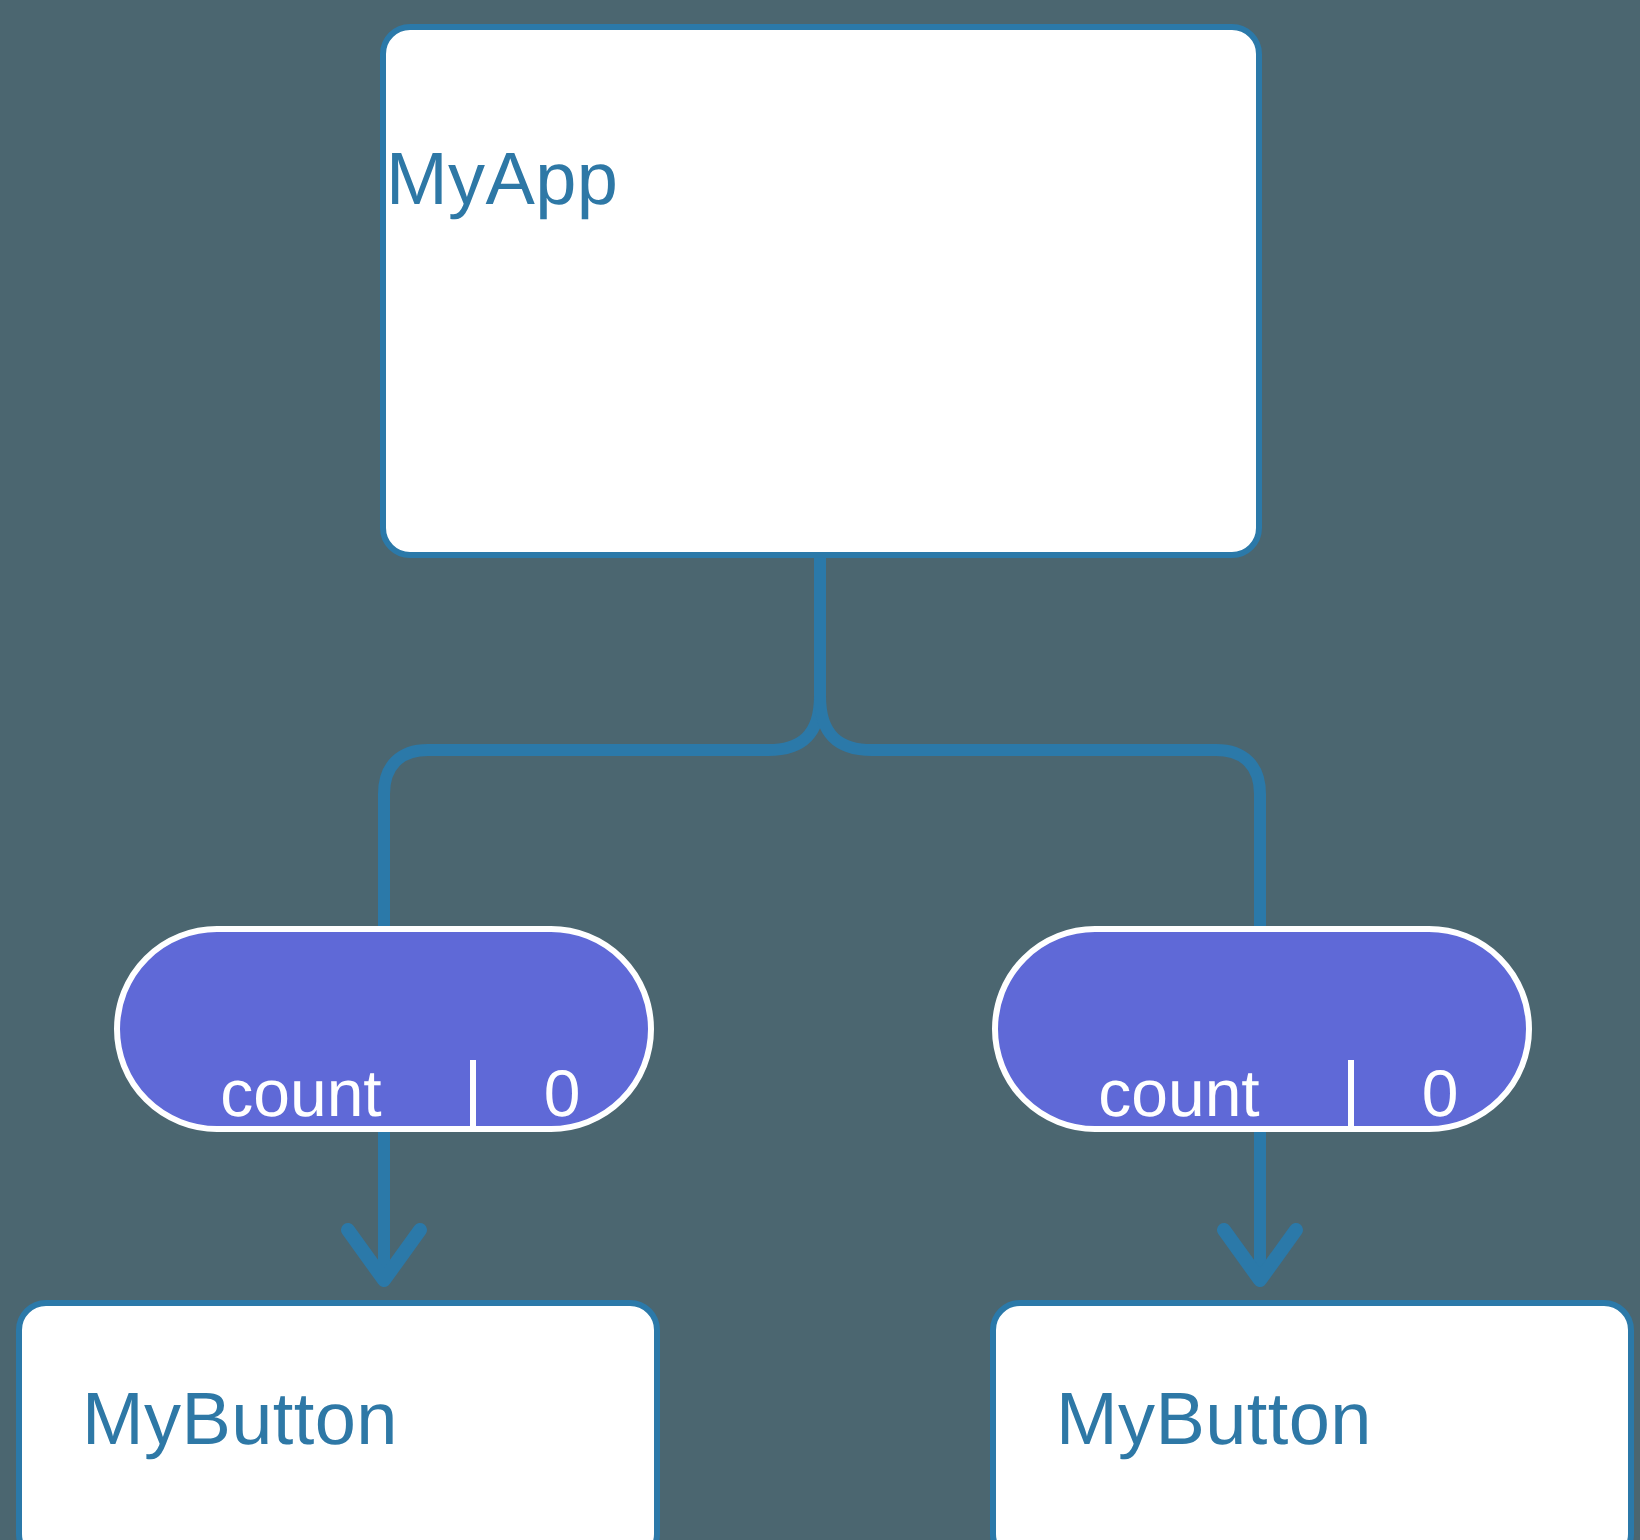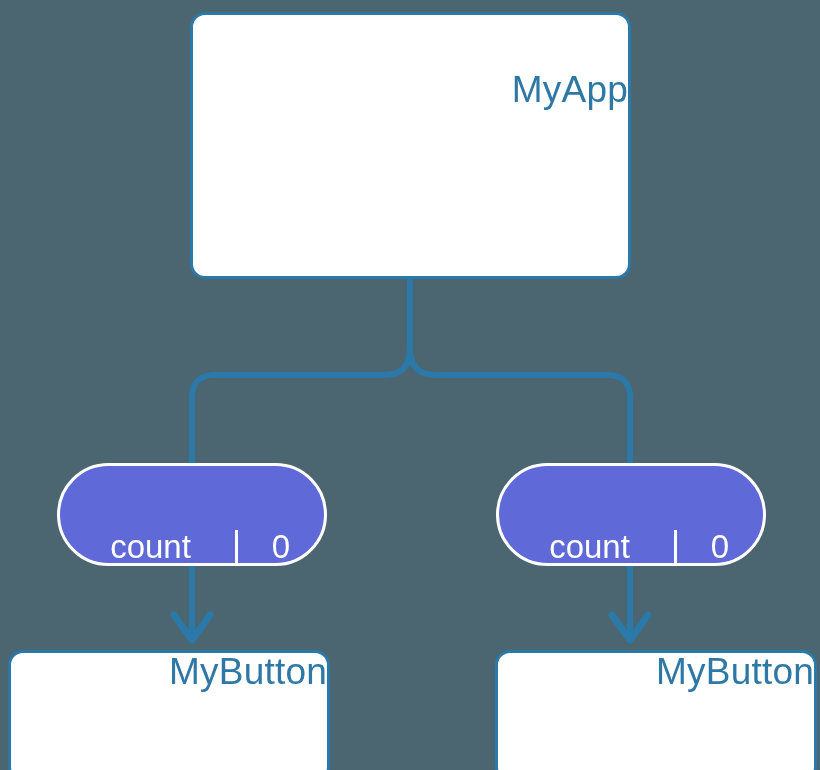--- a/index.html
+++ b/index.html
@@ -36,21 +36,21 @@
     box-sizing: border-box;
     z-index: 2;
   }
   #root-card {
     left: 190px;
     top: 12px;
     width: 441px;
     height: 267px;
   }
   .card-title {
-    text-align: right;
+    text-align: left;
     color: #2e78a6;
     font-size: 37px;
     line-height: 1;
     letter-spacing: 0.2px;
   }
   #root-card .card-title {
     margin-top: 56px;
   }
 
   
@@ -110,20 +110,22 @@
     flex: 1 1 auto;
     border-left: 3px solid #ffffff;
   }
   #pill-left  { left: 57px;  top: 463px; width: 270px; height: 103px; }
   #pill-right { left: 496px; top: 463px; width: 270px; height: 103px; }
 
   
   #btn-left  { left: 8px;   top: 650px; width: 322px; height: 132px; }
   #btn-right { left: 495px; top: 650px; width: 322px; height: 132px; }
   #btn-left .card-title, #btn-right .card-title {
+    margin-top: 38px;
+    padding-left: 30px;
   }
 </style>
 </head>
 <body>
 
 <div id="canvas">
 
   <svg id="edges" viewBox="0 0 820 770">
     <g fill="none" stroke="#2b79a9" stroke-width="6" stroke-linecap="butt">
 

